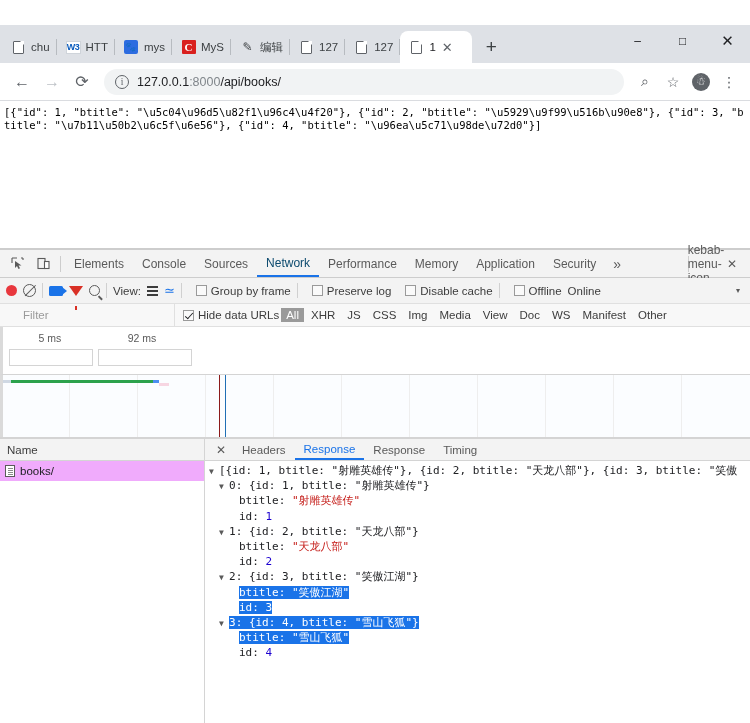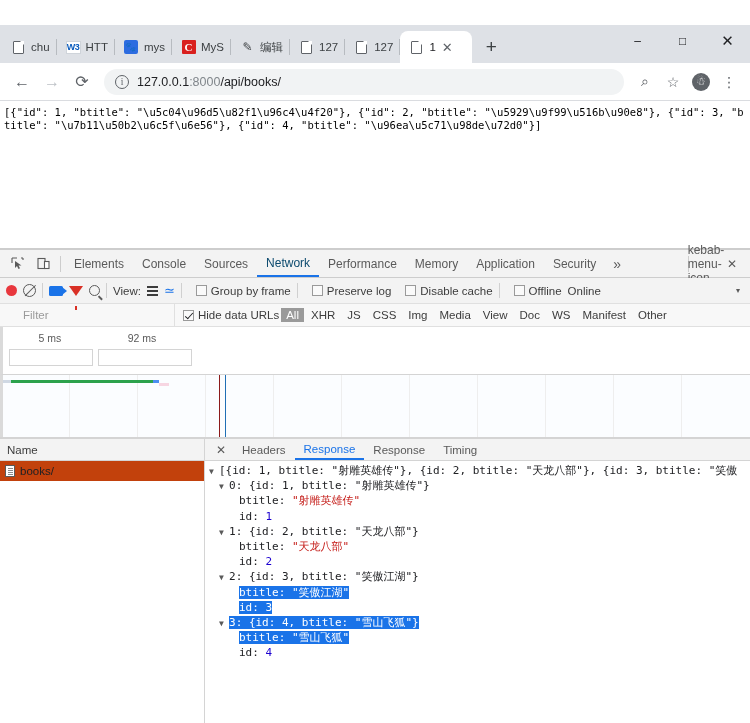--- a/index.html
+++ b/index.html
@@ -358,21 +358,21 @@
     border-bottom: 1px solid #d4d4d4;
     font-size: 11.5px; color: #3c3c3c;
     display: flex; align-items: center;
     padding-left: 7px;
   }
   .req-row {
     height: 20px;
     display: flex; align-items: center;
     gap: 5px; padding-left: 5px;
     font-size: 11.5px; color: #202124;
-    background: #c2410c;
+    background: #f0abfc;
     cursor: pointer;
   }
   .doc-ic {
     width: 10px; height: 12px;
     border: 1px solid #5a5a5a;
     background: #fff;
     position: relative;
     flex: 0 0 10px;
   }
   .doc-ic::before{content:"";position:absolute;left:2px;top:2px;width:5px;height:1px;background:#8a8a8a;box-shadow:0 2px 0 #8a8a8a,0 4px 0 #8a8a8a,0 6px 0 #8a8a8a;}

